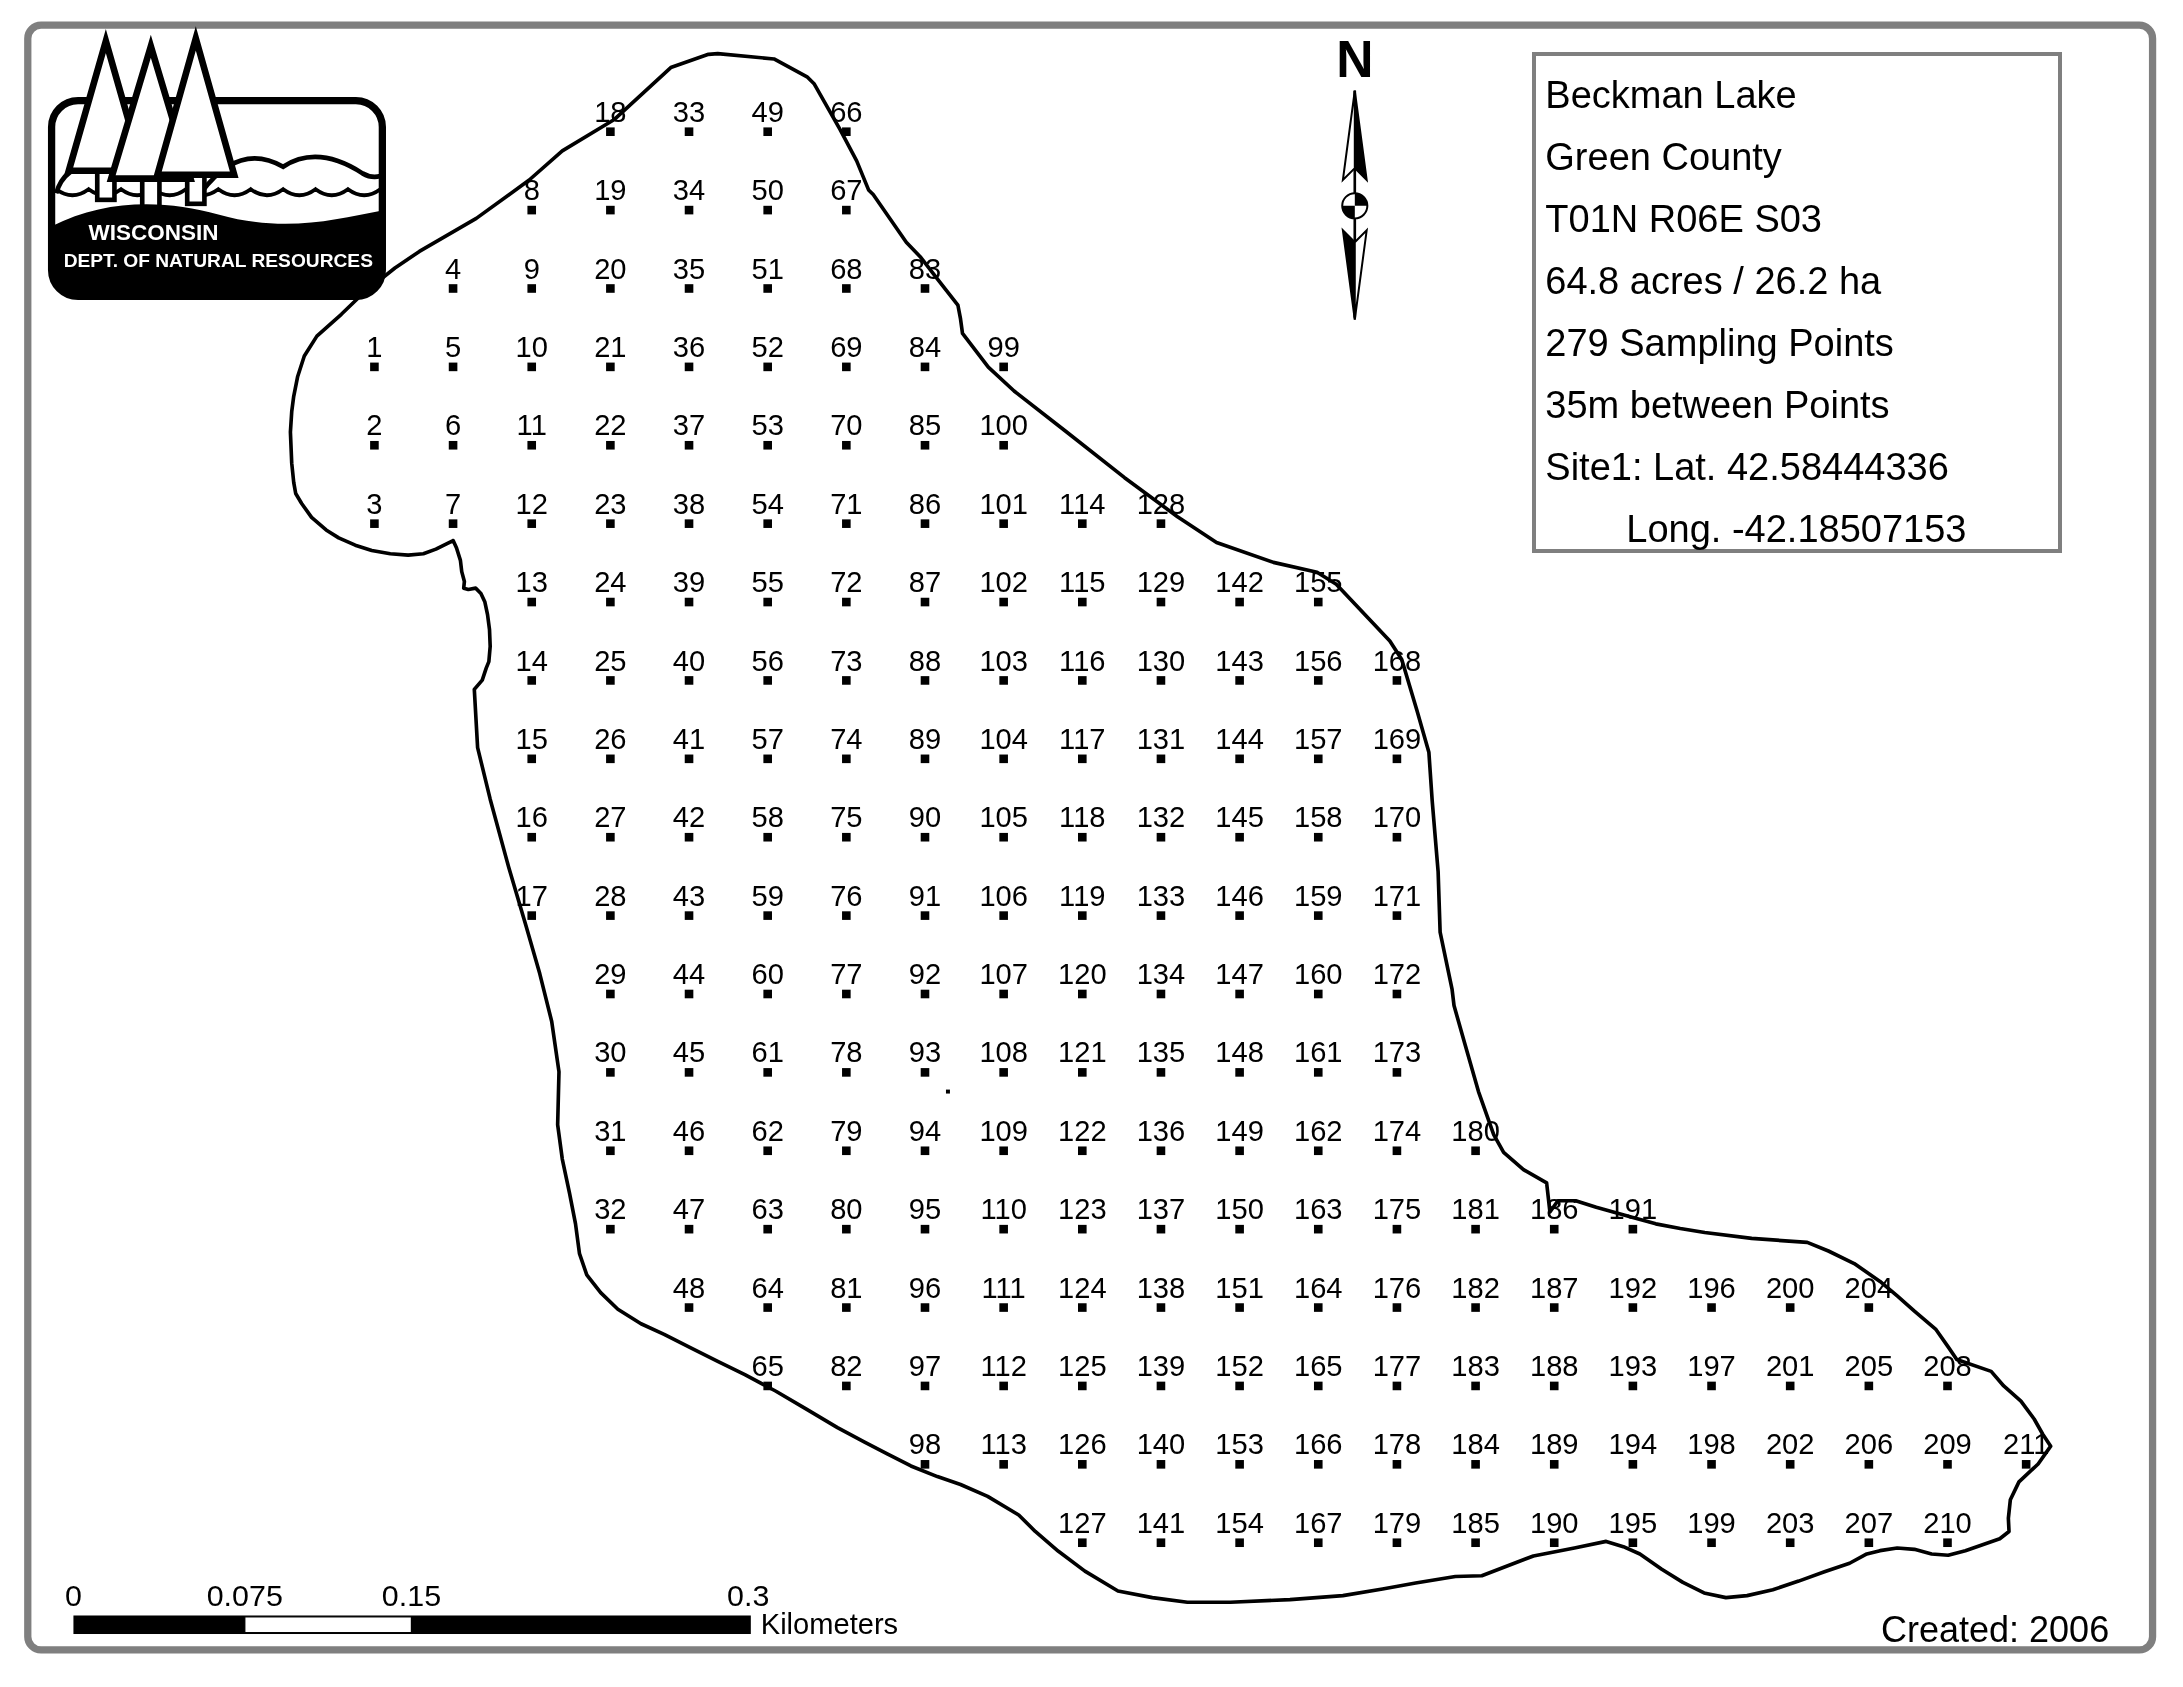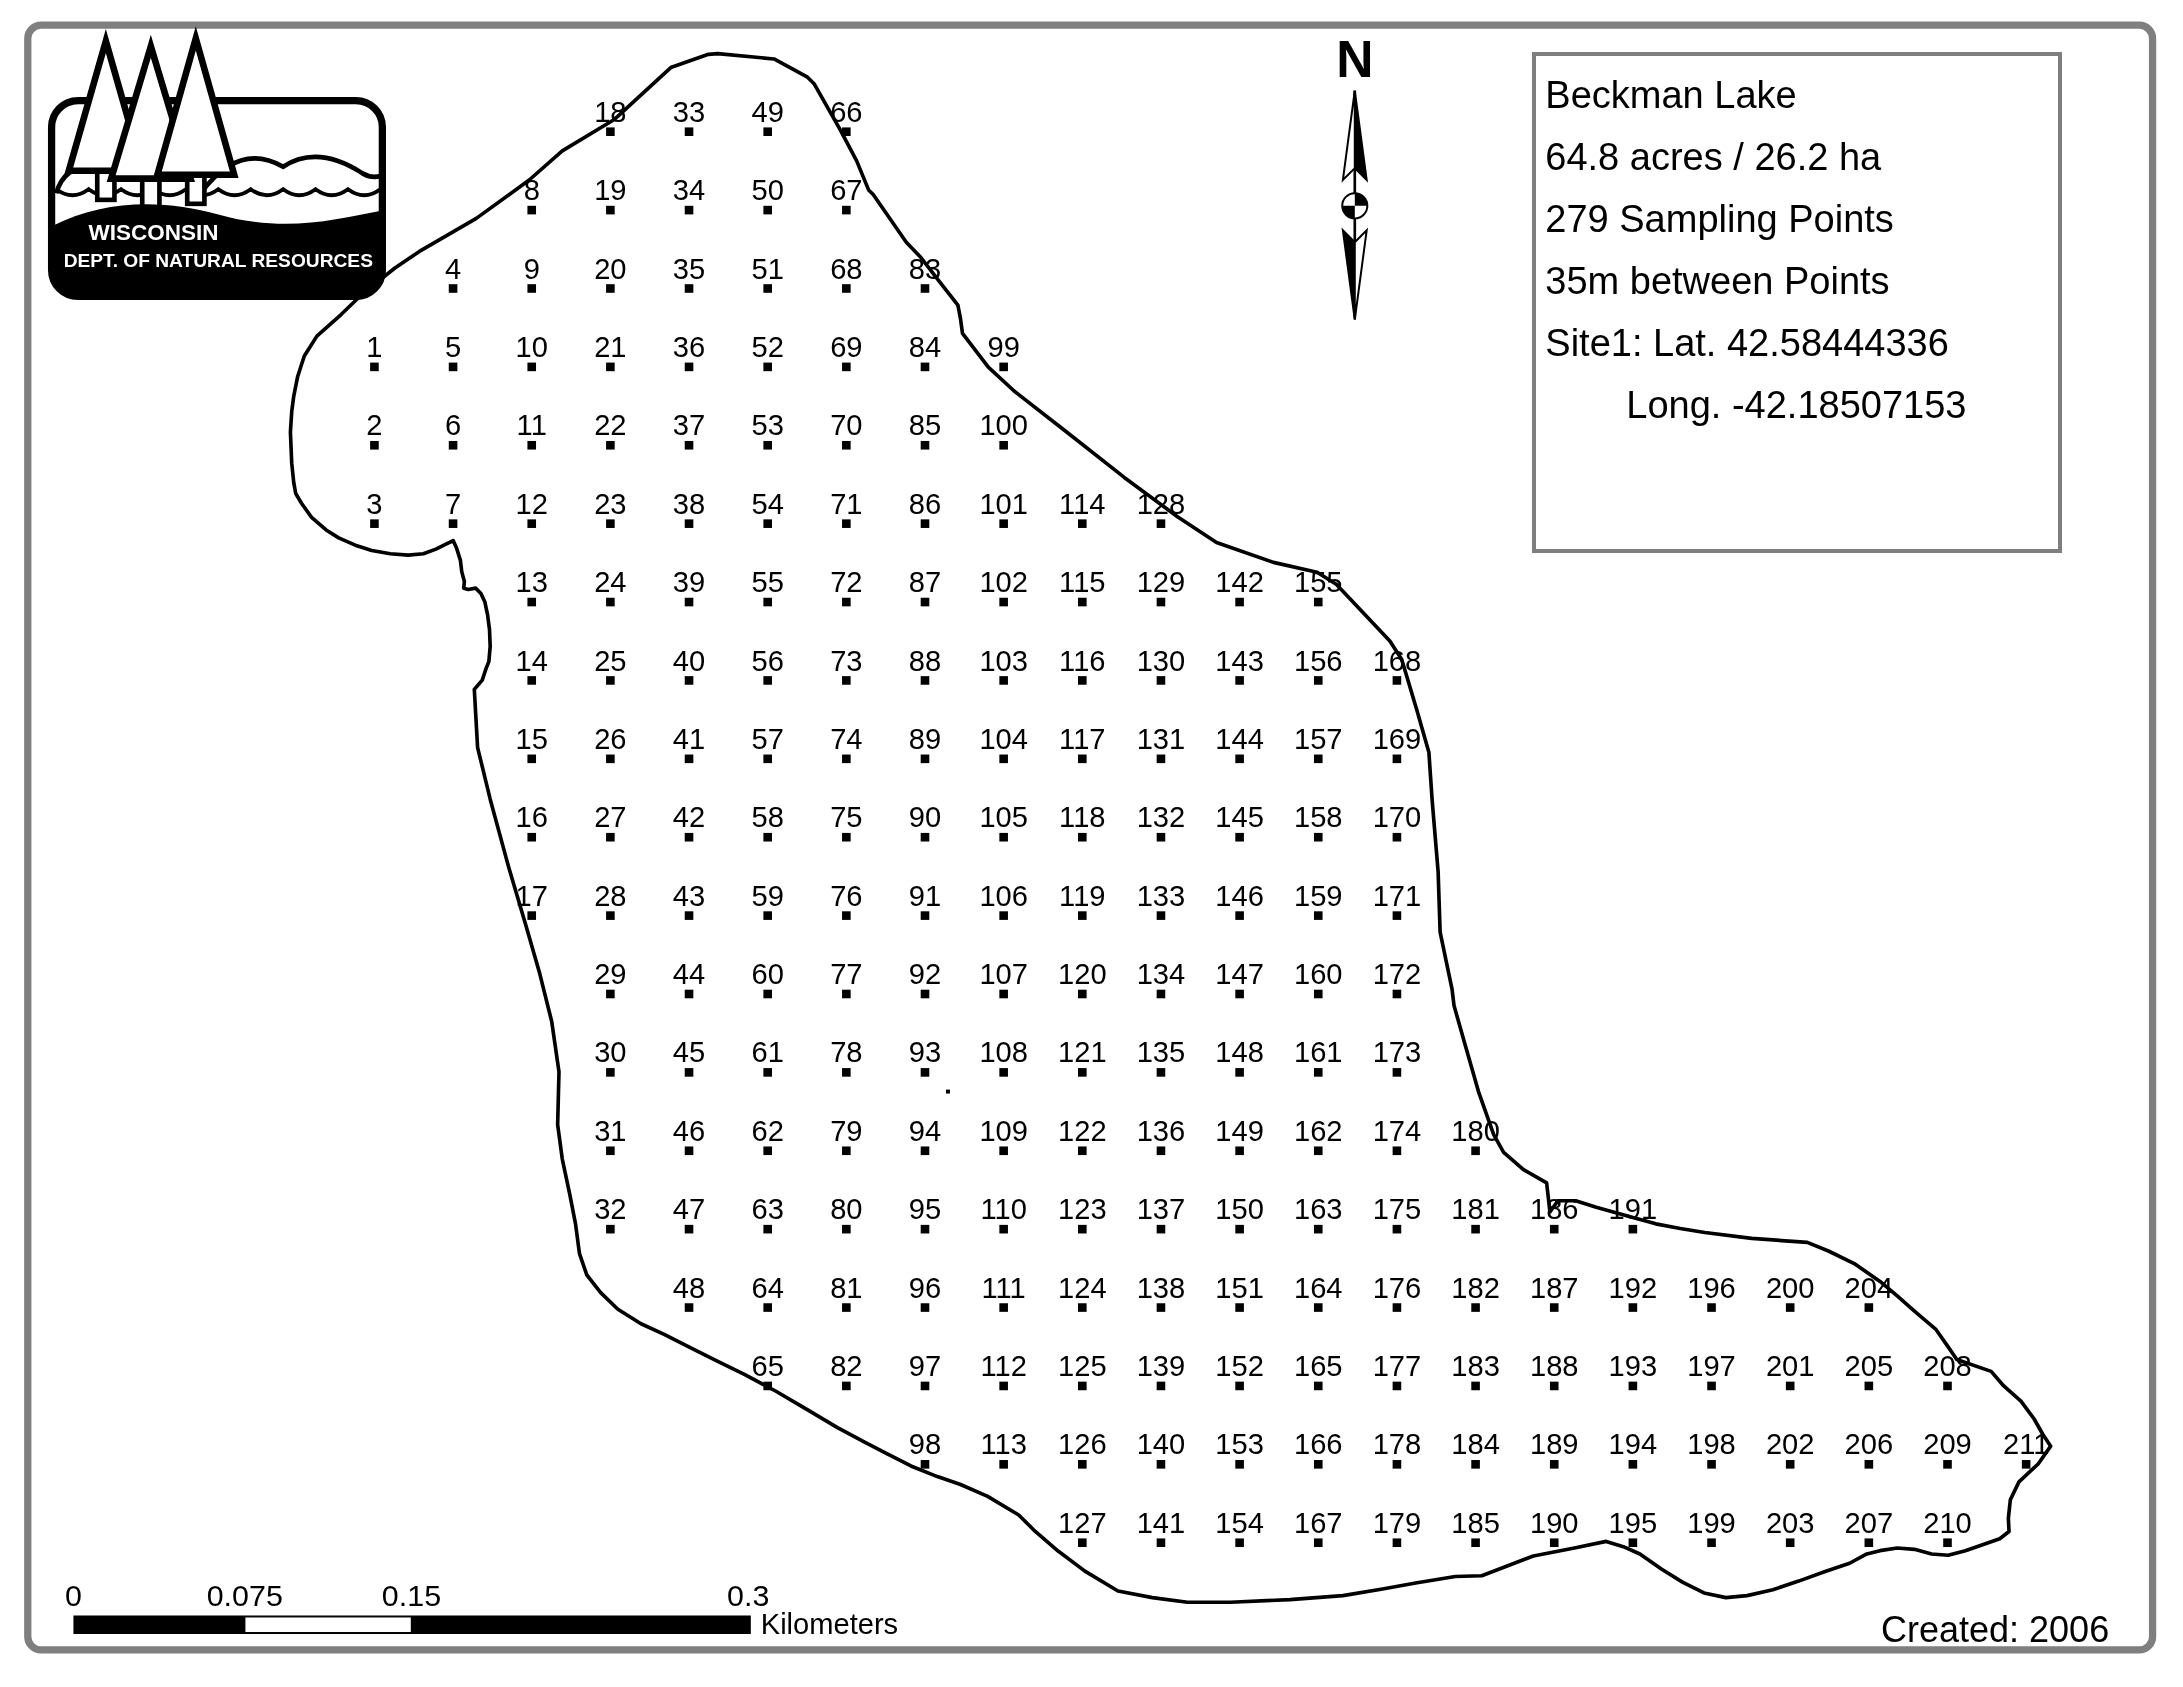--- a/index.html
+++ b/index.html
@@ -920,20 +920,22 @@
       <text x="370" y="2428" font-size="46" text-anchor="middle" class="svg-text">0.075</text>
       <text x="622" y="2428" font-size="46" text-anchor="middle" class="svg-text">0.15</text>
       <text x="1131" y="2428" font-size="46" text-anchor="middle" class="svg-text">0.3</text>
       <text x="1150" y="2470" font-size="44" text-anchor="start" class="svg-text">Kilometers</text>
     </g>
 </svg>
 
 <div id="info-box" style="left: 1532px; top: 52px; width: 530px; height: 501px;">
   <div id="info-lines" style="padding:8px 6.6px 0 9.3px;">
       <div class="info-line">Beckman Lake</div>
+      <div class="info-line">Green County</div>
+      <div class="info-line">T01N R06E S03</div>
       <div class="info-line">64.8 acres / 26.2 ha</div>
       <div class="info-line">279 Sampling Points</div>
       <div class="info-line">35m between Points</div>
       <div class="info-line">Site1: Lat. 42.58444336</div>
       <div class="info-line indent">Long. -42.18507153</div>
     </div>
 </div>
 
 <div id="created-note" style="left: 1881px; top: 1609px;">Created: 2006</div>
 

